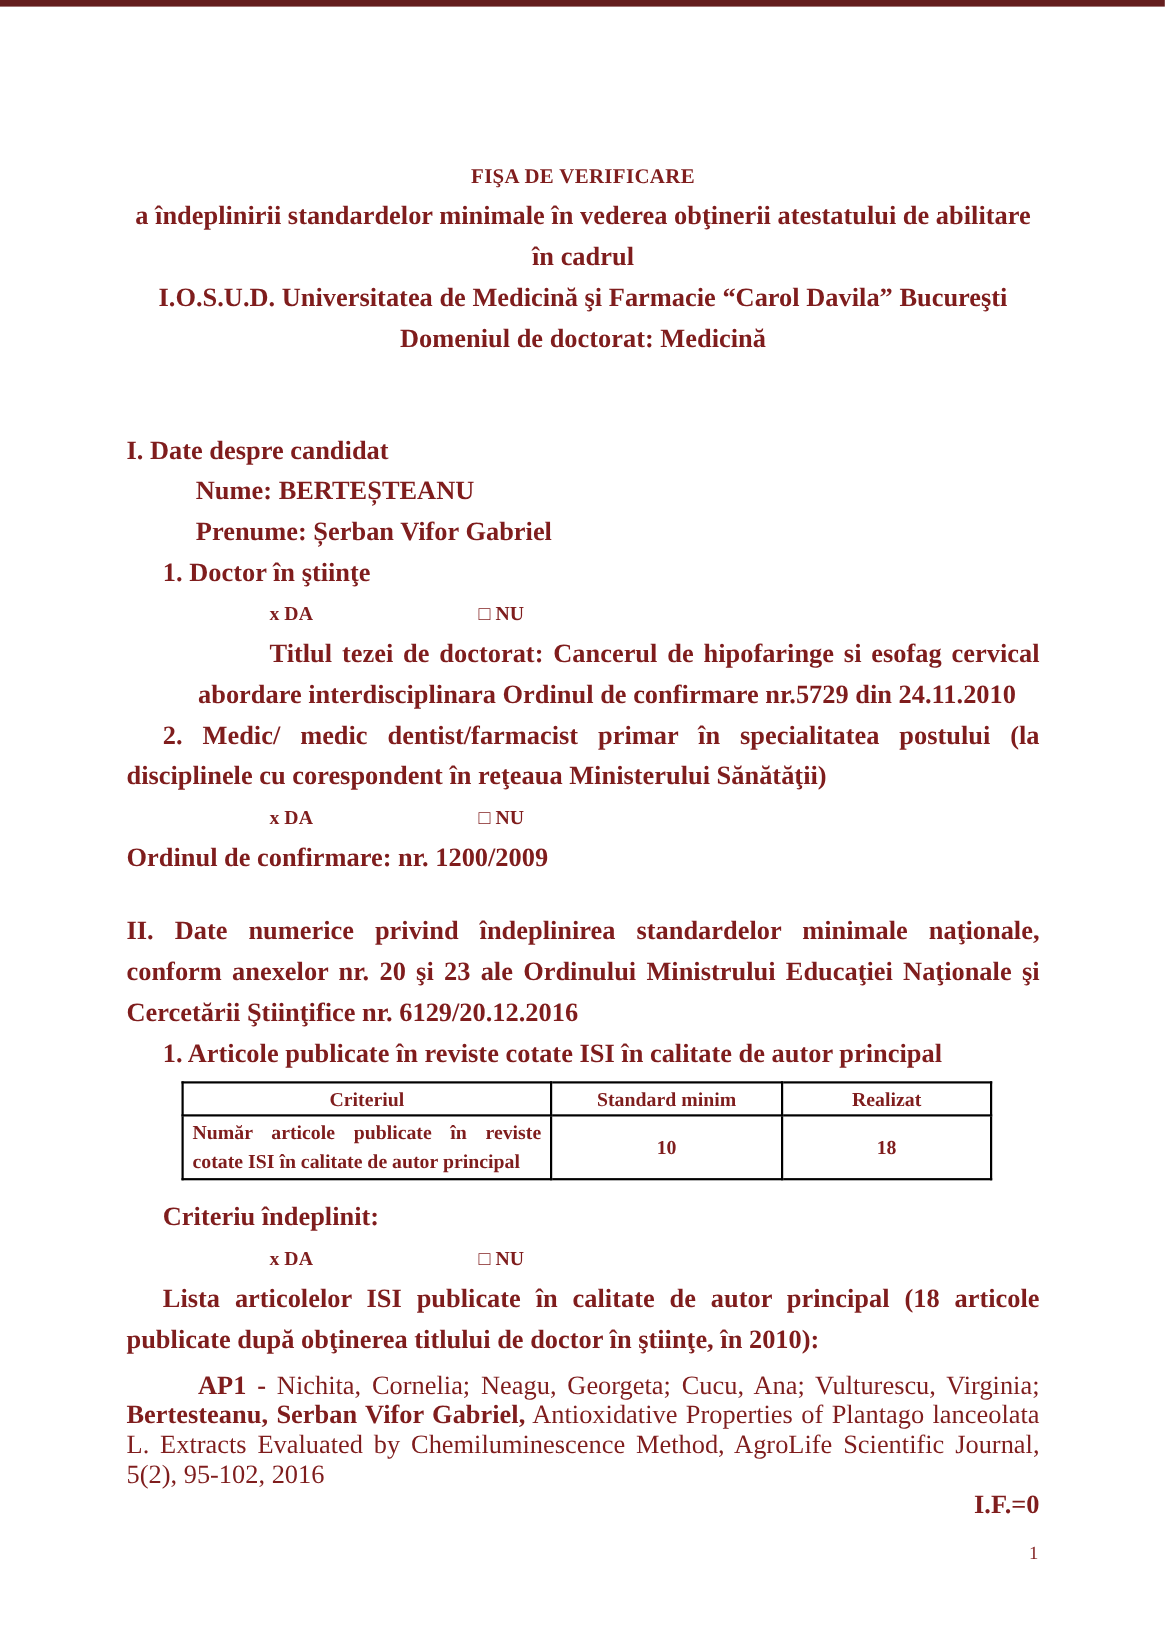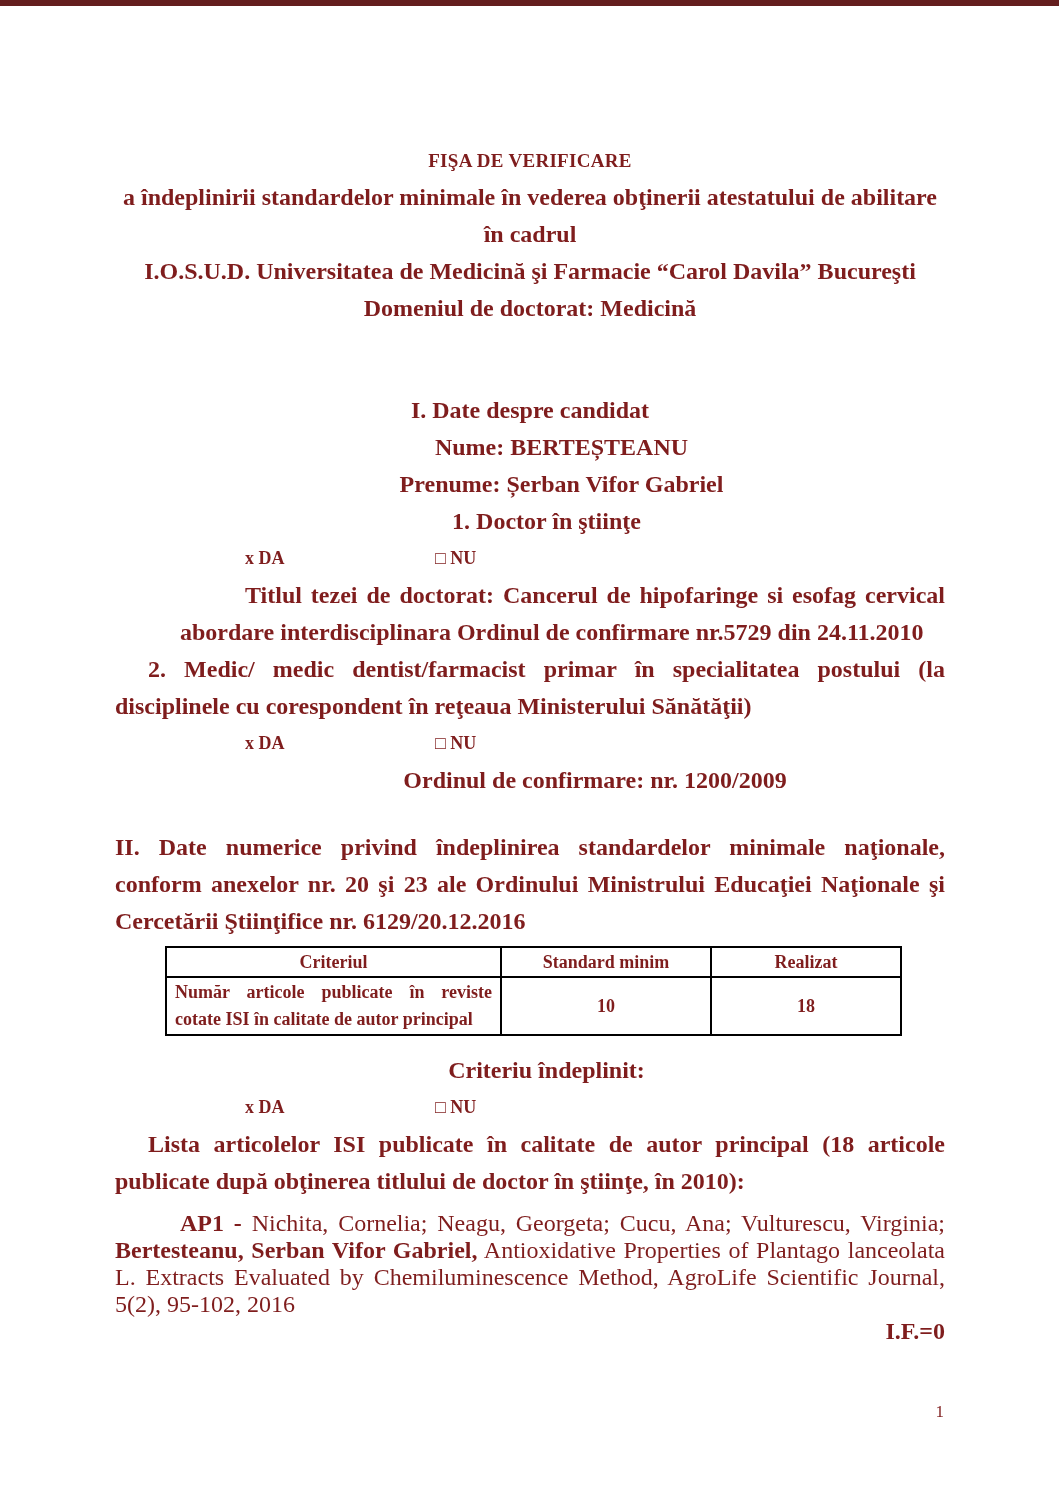--- a/index.html
+++ b/index.html
@@ -26,31 +26,31 @@
 
   .content {
     position: absolute;
     top: 142px;
     left: 115px;
     width: 830px;
   }
 
   p { margin: 0; font-size: 24px; line-height: 37px; }
   .title { font-size: 19px; letter-spacing: 0.3px; }
-  .bold { font-weight: bold; text-align: center; }
+  .bold { font-weight: bold; }
   .center { text-align: center; }
   .just { text-align: justify; }
 
   .sp-65 { height: 65px; }
   .sp-30 { height: 30px; }
   .mt-16 { margin-top: 16px; }
 
   .ind-33 { margin-left: 33px; }
   .ind-63 { margin-left: 63px; }
-  .ind-130 { margin-left: 130px; }
+  .ind-130 { }
   .ti-33 { text-indent: 33px; }
   .thesis { margin-left: 65px; text-indent: 65px; }
 
   .checkrow {
     margin-left: 130px;
     font-weight: bold;
     font-size: 18px;
     line-height: 37px;
   }
   .opt-da { display: inline-block; width: 190px; }
@@ -115,20 +115,21 @@
 
     <div class="checkrow">
       <span class="opt-da">x DA</span><span>□ NU</span>
     </div>
 
     <p class="bold ind-130">Ordinul de confirmare: nr. 1200/2009</p>
 
     <div class="sp-30"></div>
 
     <p class="bold just">II. Date numerice privind îndeplinirea standardelor minimale naţionale, conform anexelor nr. 20 şi 23 ale Ordinului Ministrului Educaţiei Naţionale şi Cercetării Ştiinţifice nr. 6129/20.12.2016</p>
+    <p class="bold ind-33">1. Articole publicate în reviste cotate ISI în calitate de autor principal</p>
 
     <table class="vtable">
       <thead>
         <tr>
           <th class="w1">Criteriul</th>
           <th class="w2">Standard minim</th>
           <th class="w3">Realizat</th>
         </tr>
       </thead>
       <tbody>

